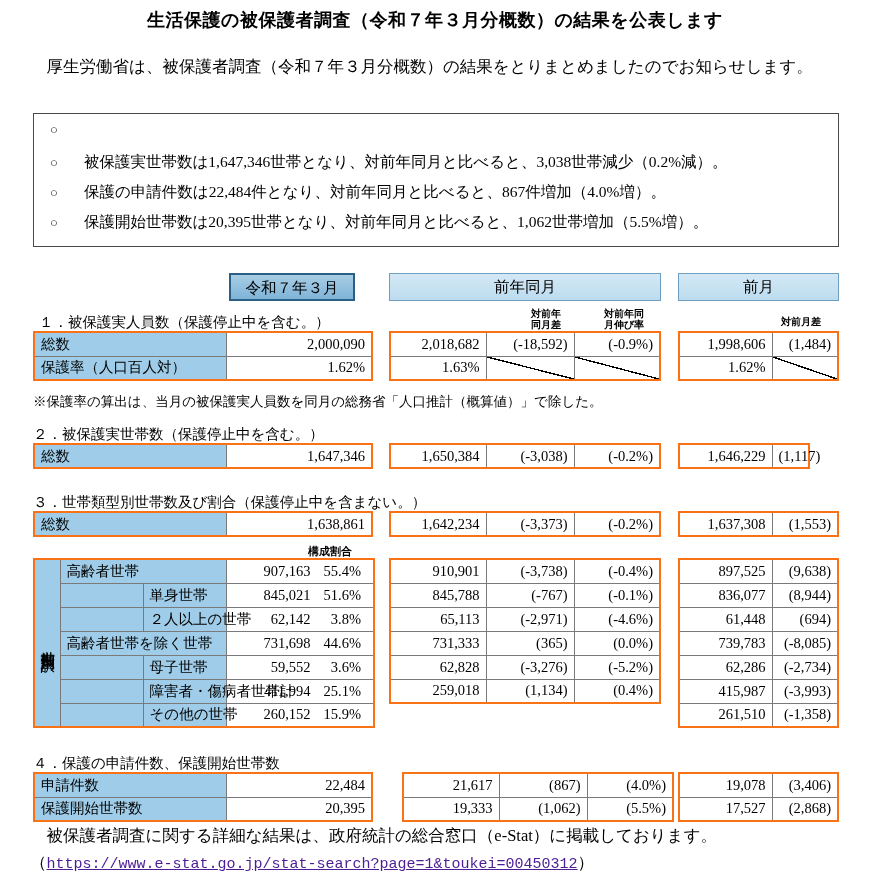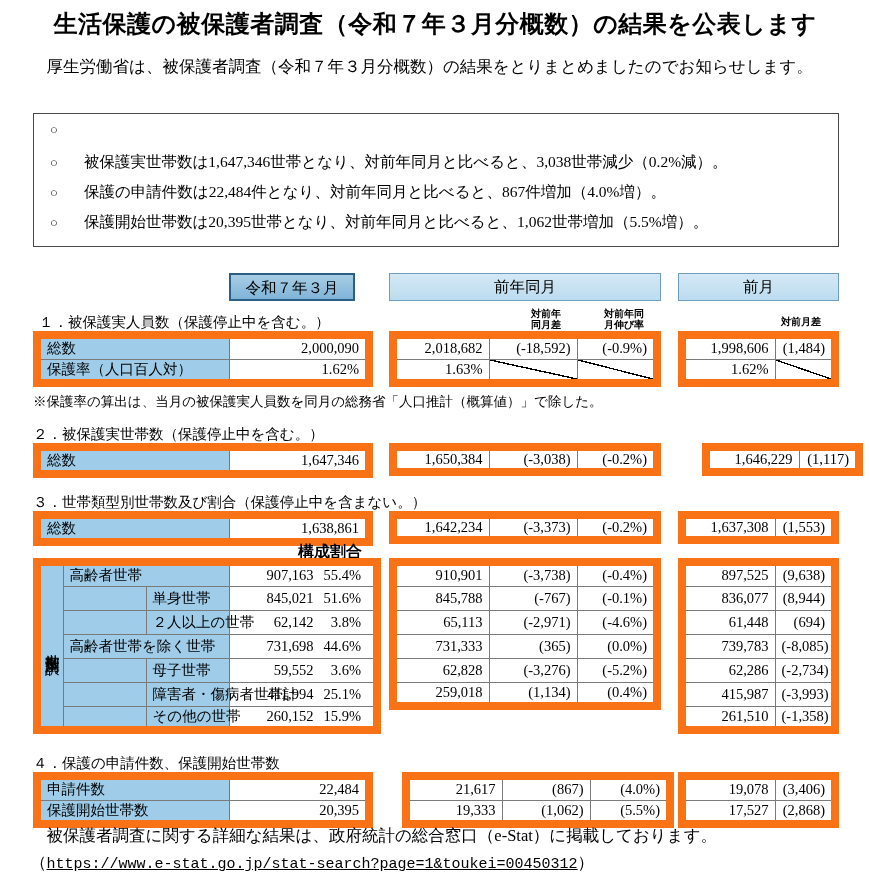--- a/index.html
+++ b/index.html
@@ -15,21 +15,21 @@
     position: relative;
     width: 870px; height: 885px;
     background: #fff;
   }
 
   
   .doc-title {
     position: absolute;
     top: 8px; left: 0; width: 870px;
     text-align: center;
-    font-size: 24px;
+    font-size: 18px;
     font-weight: bold;
     letter-spacing: 0.5px;
   }
 
   
   .intro {
     position: absolute;
     top: 54px; left: 30px; width: 816px;
     font-size: 16.5px;
     line-height: 26px;
@@ -112,21 +112,21 @@
   }
   .tbl td {
     border: 1px solid #7a7a7a;
     height: 24px;
     font-size: 14.5px;
     padding: 0 6px;
     vertical-align: middle;
     white-space: nowrap;
     background: #fff;
   }
-  .tbl.outlined { border: 8px solid #f97316; }
+  .tbl.outlined { border: 2px solid #f97316; }
   .lbl {
     background: #9fcce8 !important;
     text-align: left;
     font-size: 14px;
   }
   .num { text-align: right; }
   .slash {
     position: relative;
     overflow: hidden;
   }
@@ -166,21 +166,21 @@
 
   
   .footer {
     position: absolute;
     left: 30px; top: 822px; width: 816px;
     font-size: 16.5px;
     line-height: 27px;
     text-indent: 1em;
   }
   .url {
-    color: #000000;
+    color: #4c1d95;
     text-decoration: underline;
     font-family: "Liberation Mono", "DejaVu Sans Mono", monospace;
     font-size: 15px;
   }
   .footnote {
     position: absolute;
     left: 33px; top: 393px;
     font-size: 13.5px;
     white-space: nowrap;
   }
@@ -283,21 +283,21 @@
     </table>
   <table class="tbl outlined" style="left:389px; top:443px; width:272px;">
     <tbody>
         <tr>
       <td class="num" style="width:96px;">1,650,384</td>
       <td class="num" style="width:88px;">(-3,038)</td>
       <td class="num">(-0.2%)</td>
     </tr>
   </tbody>
     </table>
-  <table class="tbl outlined" style="left:678px; top:443px; width:161px;margin-left:24px;">
+  <table class="tbl outlined" style="left:678px; top:443px; width:132px;">
     <tbody>
         <tr>
       <td class="num" style="width:93px;">1,646,229</td>
       <td class="num">(1,117)</td>
     </tr>
   </tbody>
     </table>
 
   <div class="sec-cap" style="left:33px; top:493px;">３．世帯類型別世帯数及び割合（保護停止中を含まない。）</div>
 
@@ -320,21 +320,21 @@
     </table>
   <table class="tbl outlined" style="left:678px; top:511px; width:161px;">
     <tbody>
         <tr>
       <td class="num" style="width:93px;">1,637,308</td>
       <td class="num">(1,553)</td>
     </tr>
   </tbody>
     </table>
 
-  <div class="mini-hdr" style="left:290px; top:546px; width:80px; font-size:16px;">構成割合</div>
+  <div class="mini-hdr" style="left:290px; top:546px; width:80px; font-size:11px;">構成割合</div>
 
   <table class="tbl outlined" style="left:33px; top:558px; width:340px;">
     <tbody>
         <tr>
       <td class="vert" rowspan="7" style="width:26px;">世帯類型別内訳</td>
       <td class="lbl" colspan="2" style="width:166px;">高齢者世帯</td>
       <td class="dual" style="width:148px;">
         <div class="d-in">
           <span class="d-v">907,163</span>
           <span class="d-p">55.4%</span>

